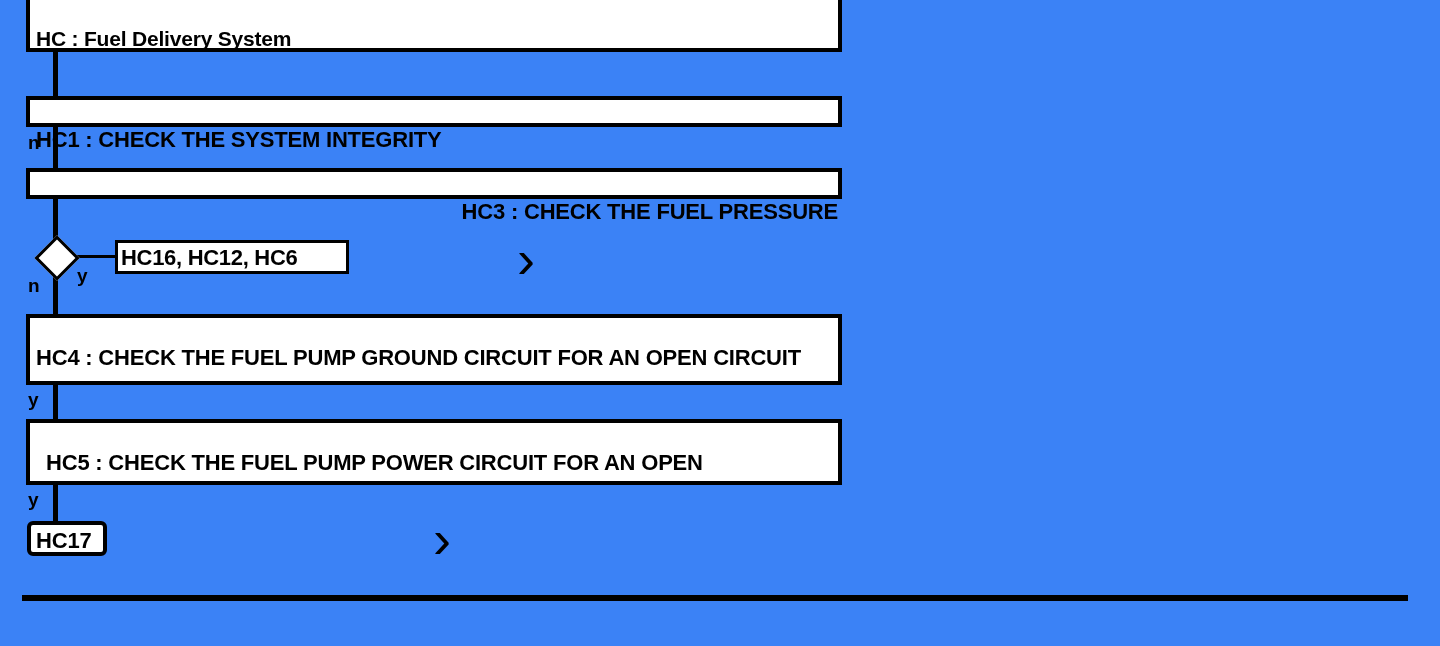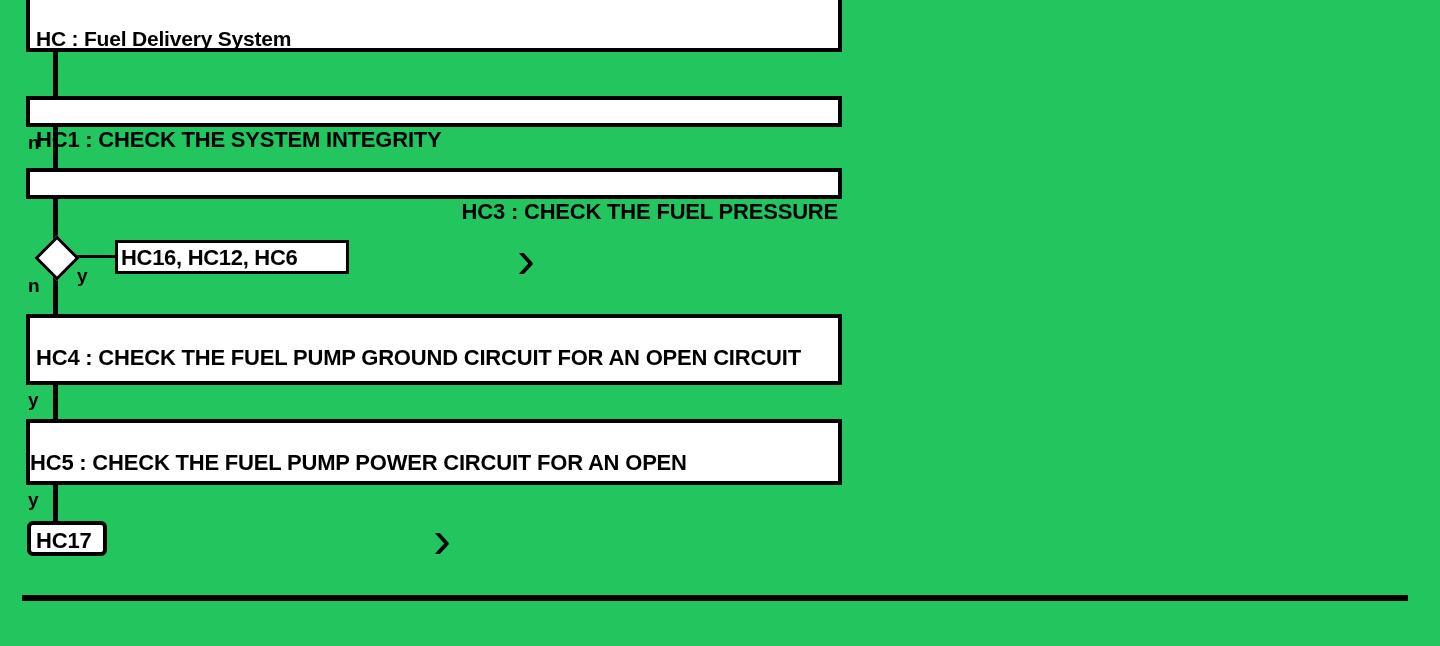--- a/index.html
+++ b/index.html
@@ -10,21 +10,21 @@
   }
   body {
     font-family: "Liberation Sans", sans-serif;
     -webkit-font-smoothing: none;
   }
 
   #canvas {
     position: relative;
     width: 1440px;
     height: 646px;
-    background: #22c55e;
+    background: #3b82f6;
     overflow: hidden;
   }
 
   
   .node {
     position: absolute;
     box-sizing: border-box;
     background: #ffffff;
     border: 4px solid #000000;
     color: #000000;
@@ -173,21 +173,21 @@
   </div>
 
   <div class="chevron" style="left:517px; top:232px; font-size:54px;">›</div>
 
   <div class="node" style="left:26px; top:314px; width:816px; height:71px; font-size:22px; padding:2px 1px 0 6px;">
     <span class="txt">HC4 : CHECK THE FUEL PUMP GROUND CIRCUIT FOR AN OPEN CIRCUIT</span>
   </div>
 
   <div class="blabel" style="left:28px; top:390px;">y</div>
 
-  <div class="node" style="left:26px; top:419px; width:816px; height:66px; font-size:22px; padding:2px 4px 0 0;">
+  <div class="node" style="left:26px; top:419px; width:816px; height:66px; font-size:22px; padding:2px 4px 0 16px;">
     <span class="txt">HC5 : CHECK THE FUEL PUMP POWER CIRCUIT FOR AN OPEN</span>
   </div>
 
   <div class="blabel" style="left:28px; top:490px;">y</div>
 
   <div class="termbox" style="left:27px; top:521px; width:80px; height:35px; font-size:22px; padding:3px 0 0 5px;border-radius:6px;">
     <span>HC17</span>
   </div>
 
   <div class="chevron" style="left:433px; top:512px; font-size:54px;">›</div>

